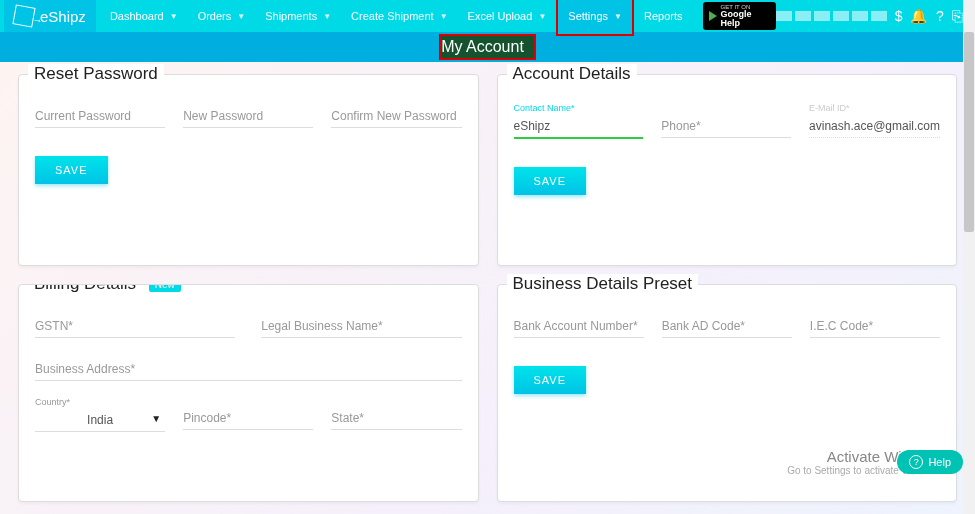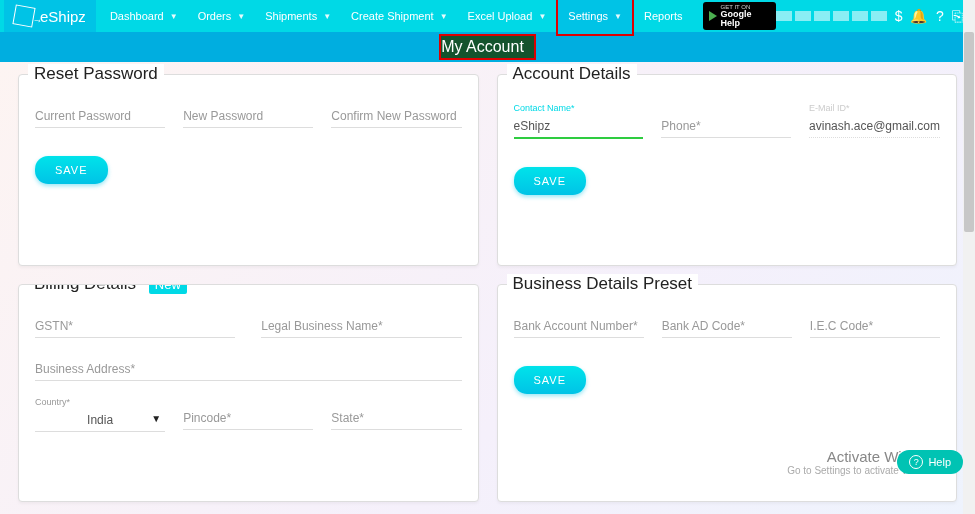--- a/index.html
+++ b/index.html
@@ -81,21 +81,21 @@
     border-radius:4px;
     padding: 18px 16px 14px 16px;
     position:relative;
     box-shadow: 0 2px 3px rgba(0,0,0,.04);
   }
   .card-title {
     position:absolute; top:-11px; left:9px; background:#fff; padding:0 6px;
     font-size:17px; color:#222;
   }
   .badge-new {
-    background:#00d9e6; color:#fff; font-size:13px; padding:2px 6px;
+    background:#00d9e6; color:#fff; font-size:10px; padding:2px 6px;
     border-radius:2px; margin-left:8px; vertical-align:middle;margin-top:32px;
   }
 
   .row3 { display:grid; grid-template-columns:1fr 1fr 1fr; gap:18px; margin-top:6px;}
   .row2 { display:grid; grid-template-columns:1fr 1fr; gap:26px; margin-top:6px;}
   .row-full { margin-top:14px; }
 
   .fld { position:relative; padding-top:4px; }
   .fld-lbl-float { font-size:9px; color:#00d9e6; }
   .fld-lbl { font-size:12px; color:#999; }
@@ -105,21 +105,21 @@
   }
   .fld-input::placeholder { color:#999; }
   .fld-underline-accent { border-bottom:2px solid #2ecc40 !important;}
   .fld-disabled { color:#999; }
   .fld .val { font-size:12px; color:#555; padding:6px 0 4px 0; border-bottom:1px solid #ddd;text-align:center;}
 
   .btn-save {
     margin-top:28px;
     background: linear-gradient(180deg,#00e3ea,#00c3e6);
     color:#fff; border:none; padding:8px 20px; font-size:11px;
-    letter-spacing:1px; border-radius:13px; cursor:pointer;
+    letter-spacing:1px; border-radius:0; cursor:pointer;
     box-shadow:0 2px 4px rgba(0,195,230,.4);
   }
 
   .sel-caret { position:absolute; right:4px; bottom:8px; font-size:10px; color:#222; pointer-events:none;}
 
   .activate {
     position:absolute; right:30px; bottom:38px; text-align:right; color:#999;
   }
   .activate .t1{font-size:15px;color:#888;}
   .activate .t2{font-size:10px;color:#aaa;}

